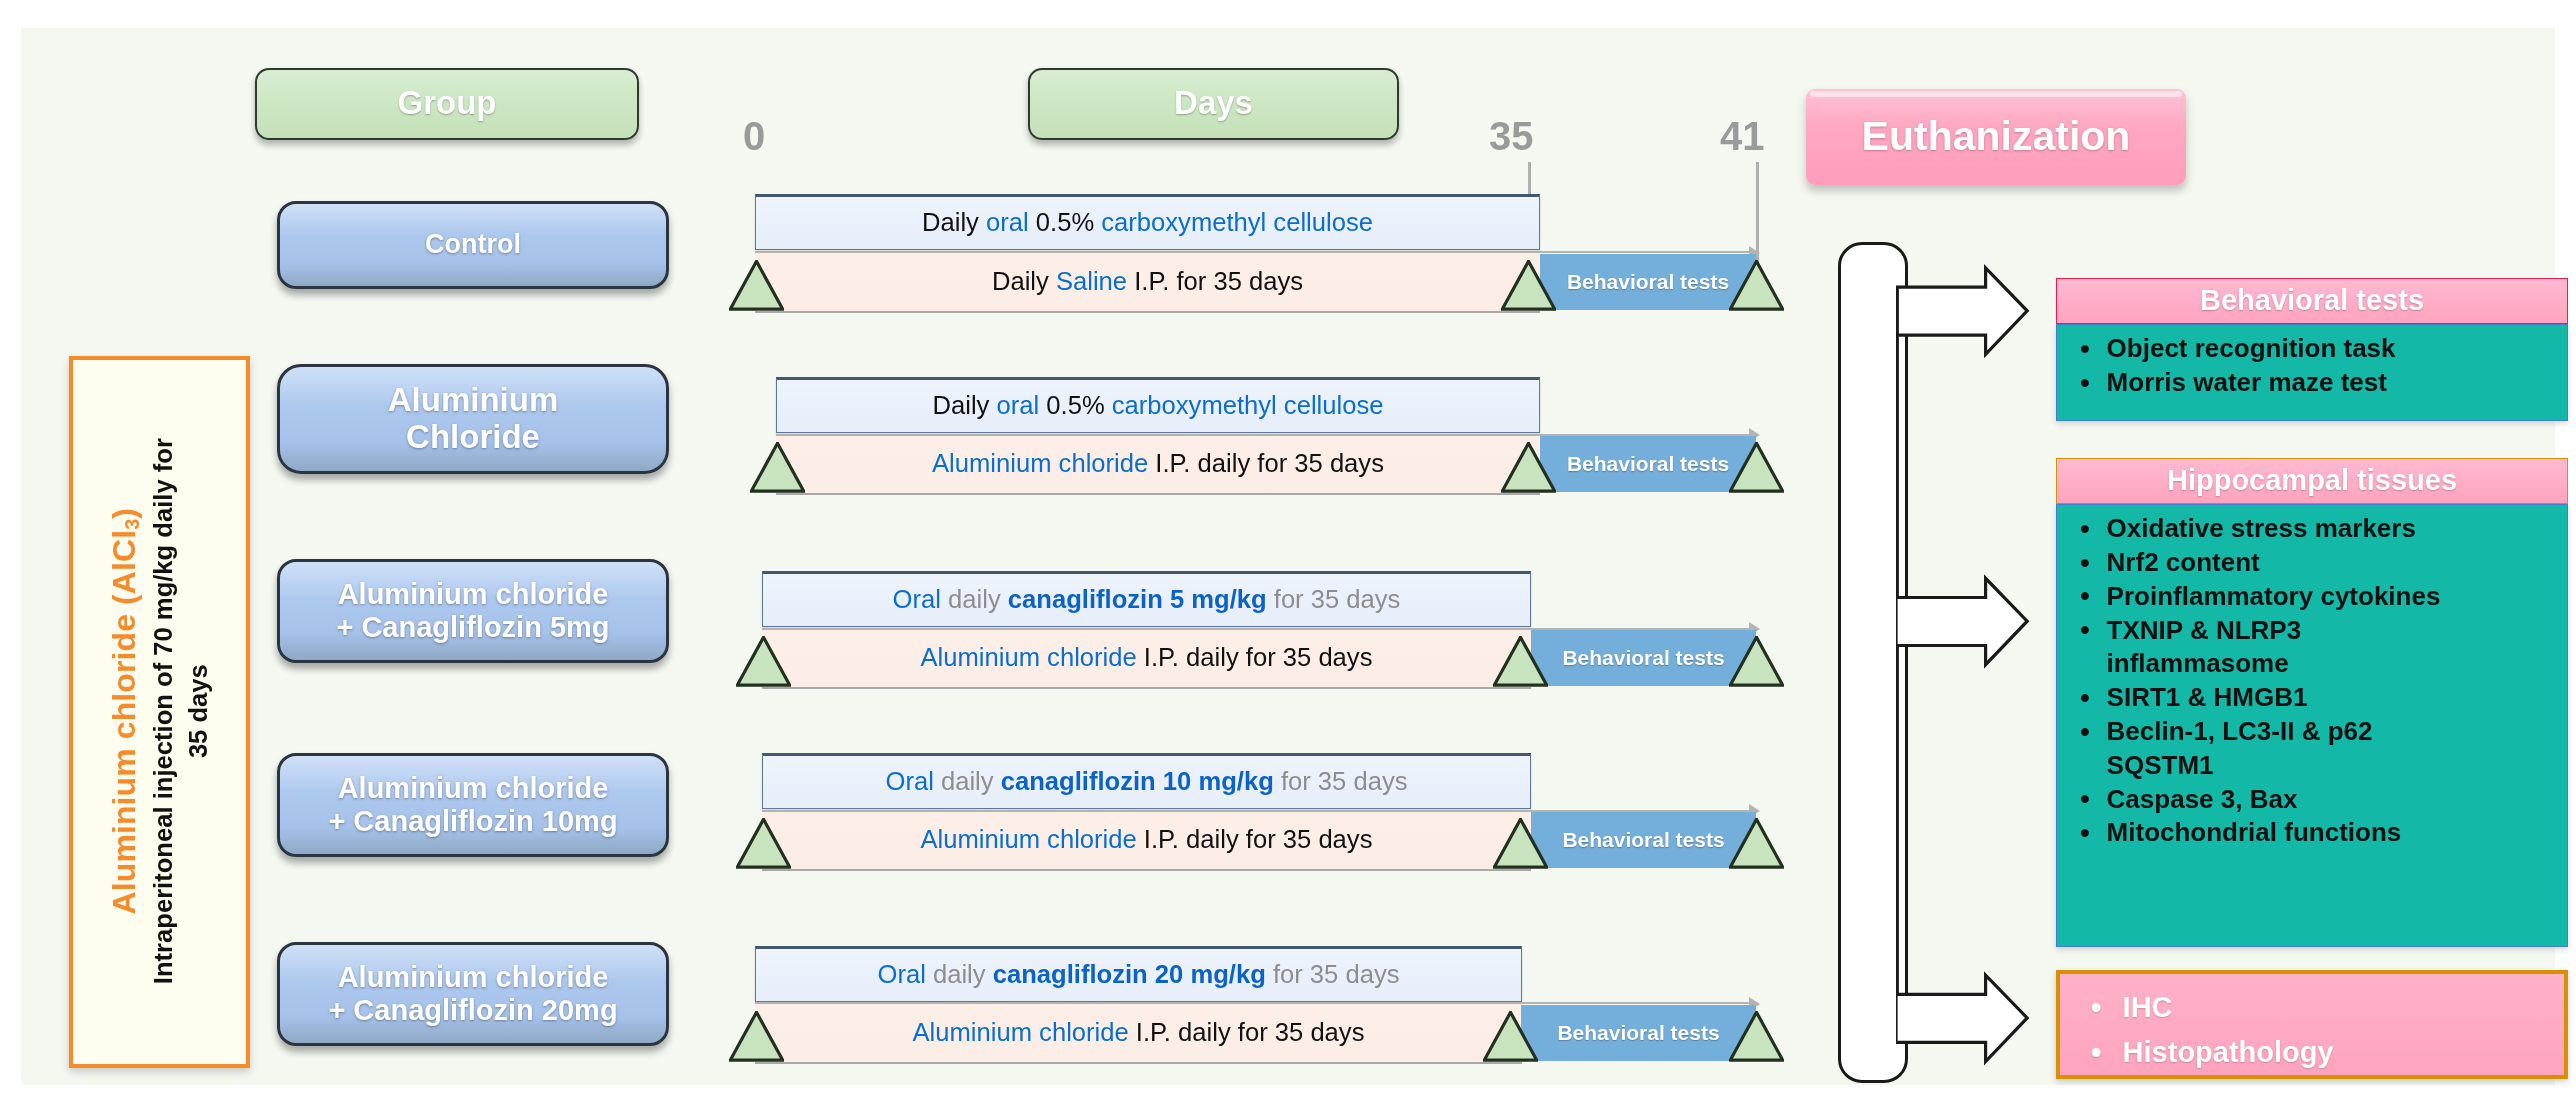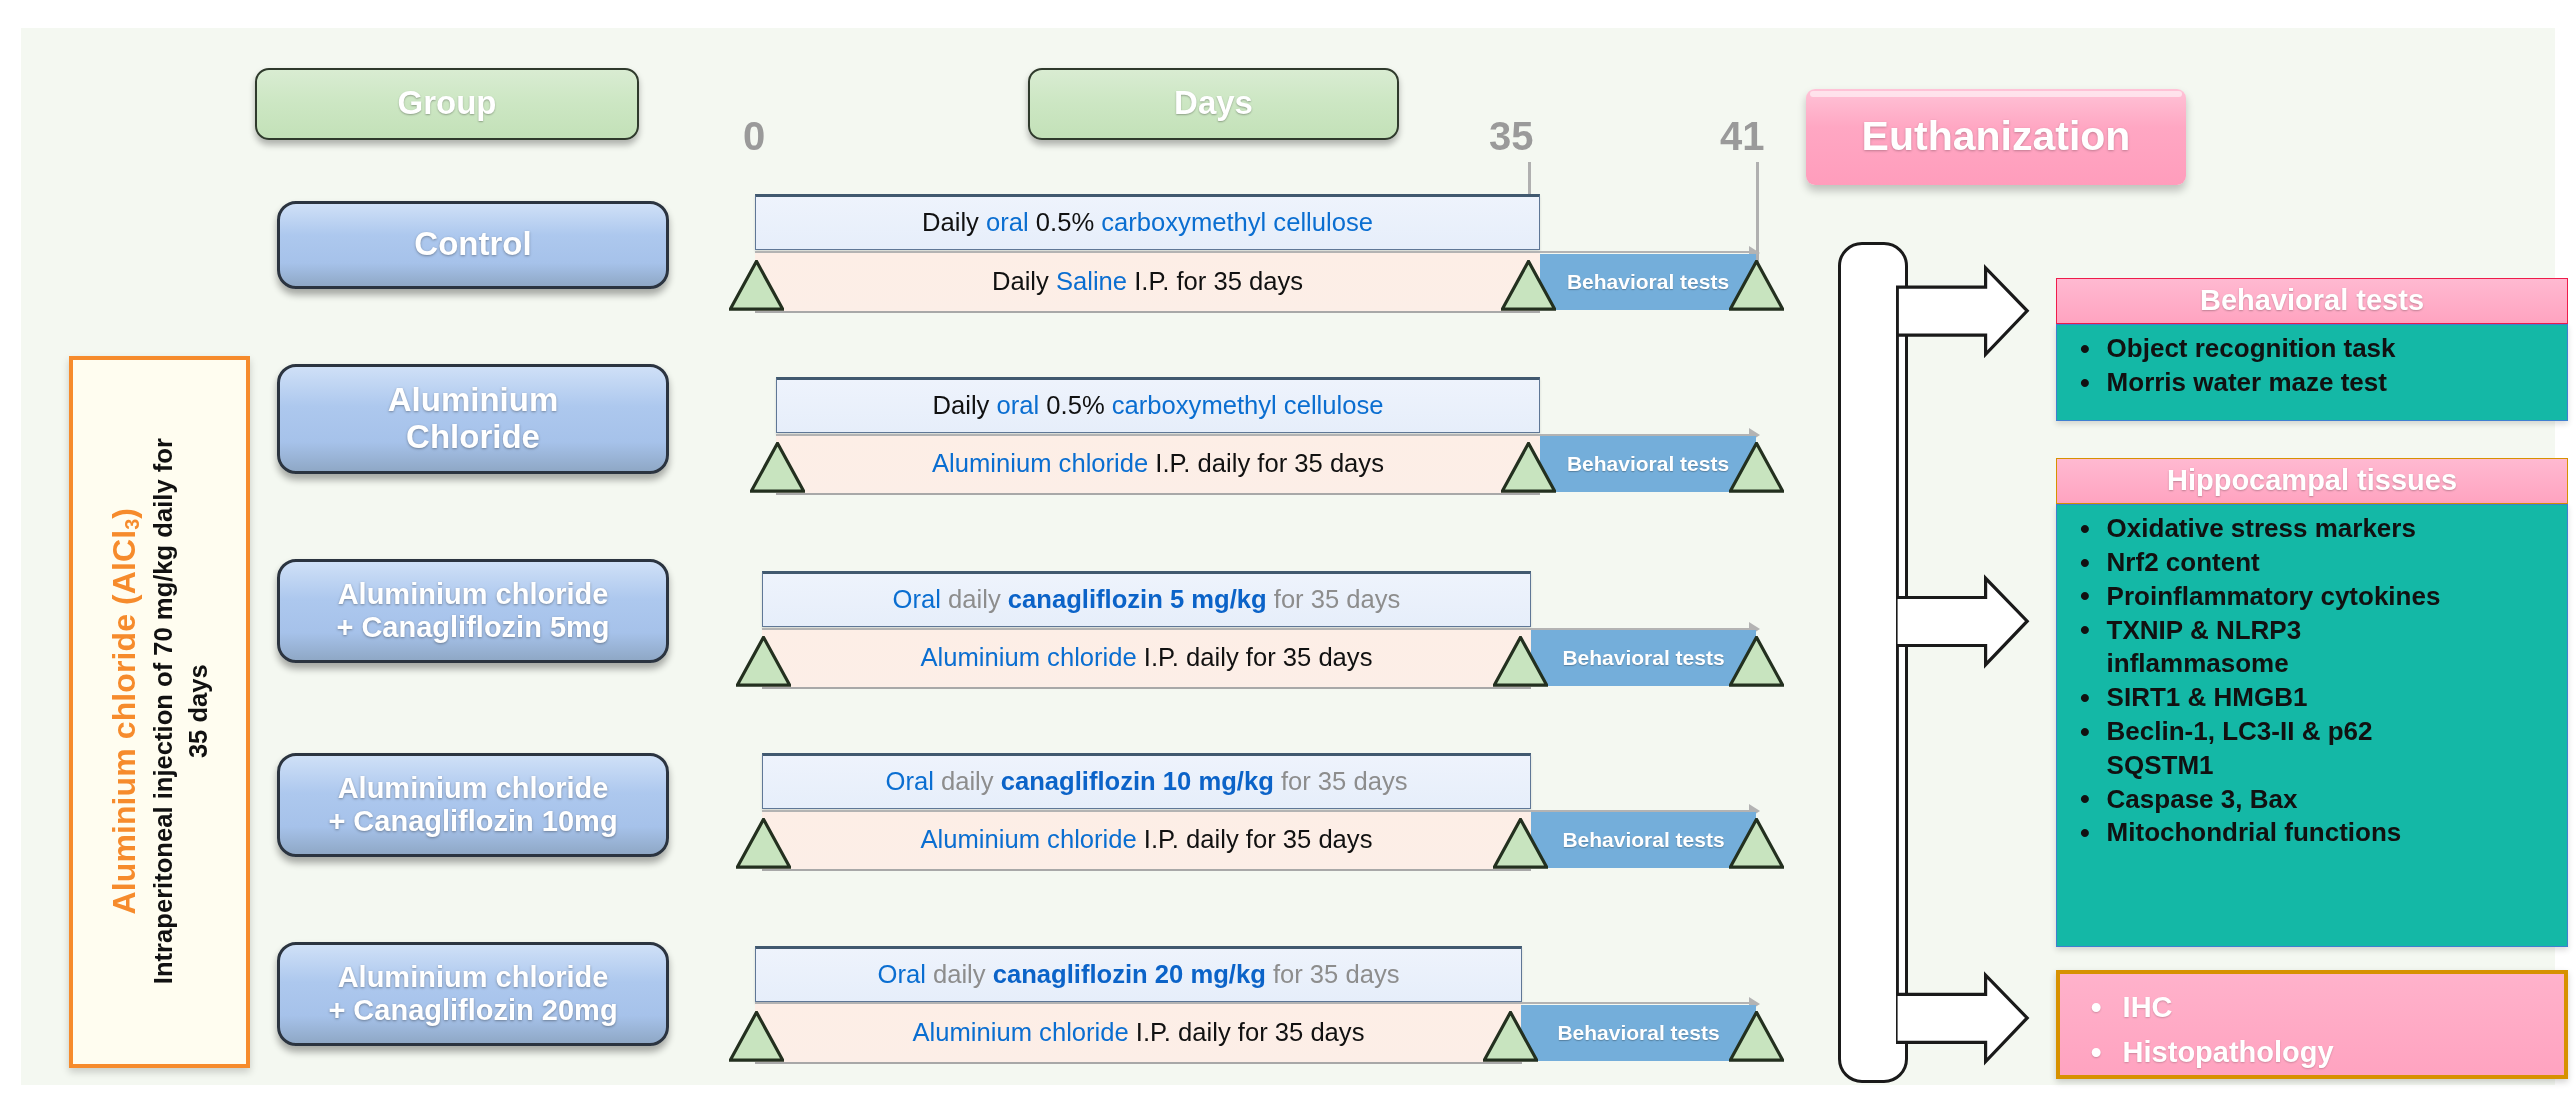--- a/index.html
+++ b/index.html
@@ -142,25 +142,25 @@
   <div id="alcl3" style="left:48px;top:328px;width:173px;height:704px;">
     <div class="vert">
       <div class="alcl3-title">
         <span>Aluminium chloride (AlCl</span><sub>3</sub><span>)</span>
       </div>
       <div class="alcl3-sub">Intraperitoneal  injection of 70 mg/kg daily for</div>
       <div class="alcl3-sub2">35 days</div>
     </div>
   </div>
 
-  <div class="chip chip-blue" style="left:256px;top:173px;width:392px;height:88px;font-size:33px;">
+  <div class="chip chip-blue" style="left:256px;top:173px;width:392px;height:88px;font-size:27px;">
     <span>Control</span>
   </div>
 
-  <div class="chip chip-blue" style="left:256px;top:336px;width:392px;height:110px;font-size:33px;white-space:pre-line;">
+  <div class="chip chip-blue" style="left:256px;top:336px;width:392px;height:110px;font-size:33px;white-space:pre-line;border-radius:24px;">
     <span>Aluminium
 Chloride</span>
   </div>
 
   <div class="chip chip-blue" style="left:256px;top:531px;width:392px;height:104px;font-size:29px;white-space:pre-line;">
     <span>Aluminium chloride
 + Canagliflozin 5mg</span>
   </div>
 
   <div class="chip chip-blue" style="left:256px;top:725px;width:392px;height:104px;font-size:29px;white-space:pre-line;">

